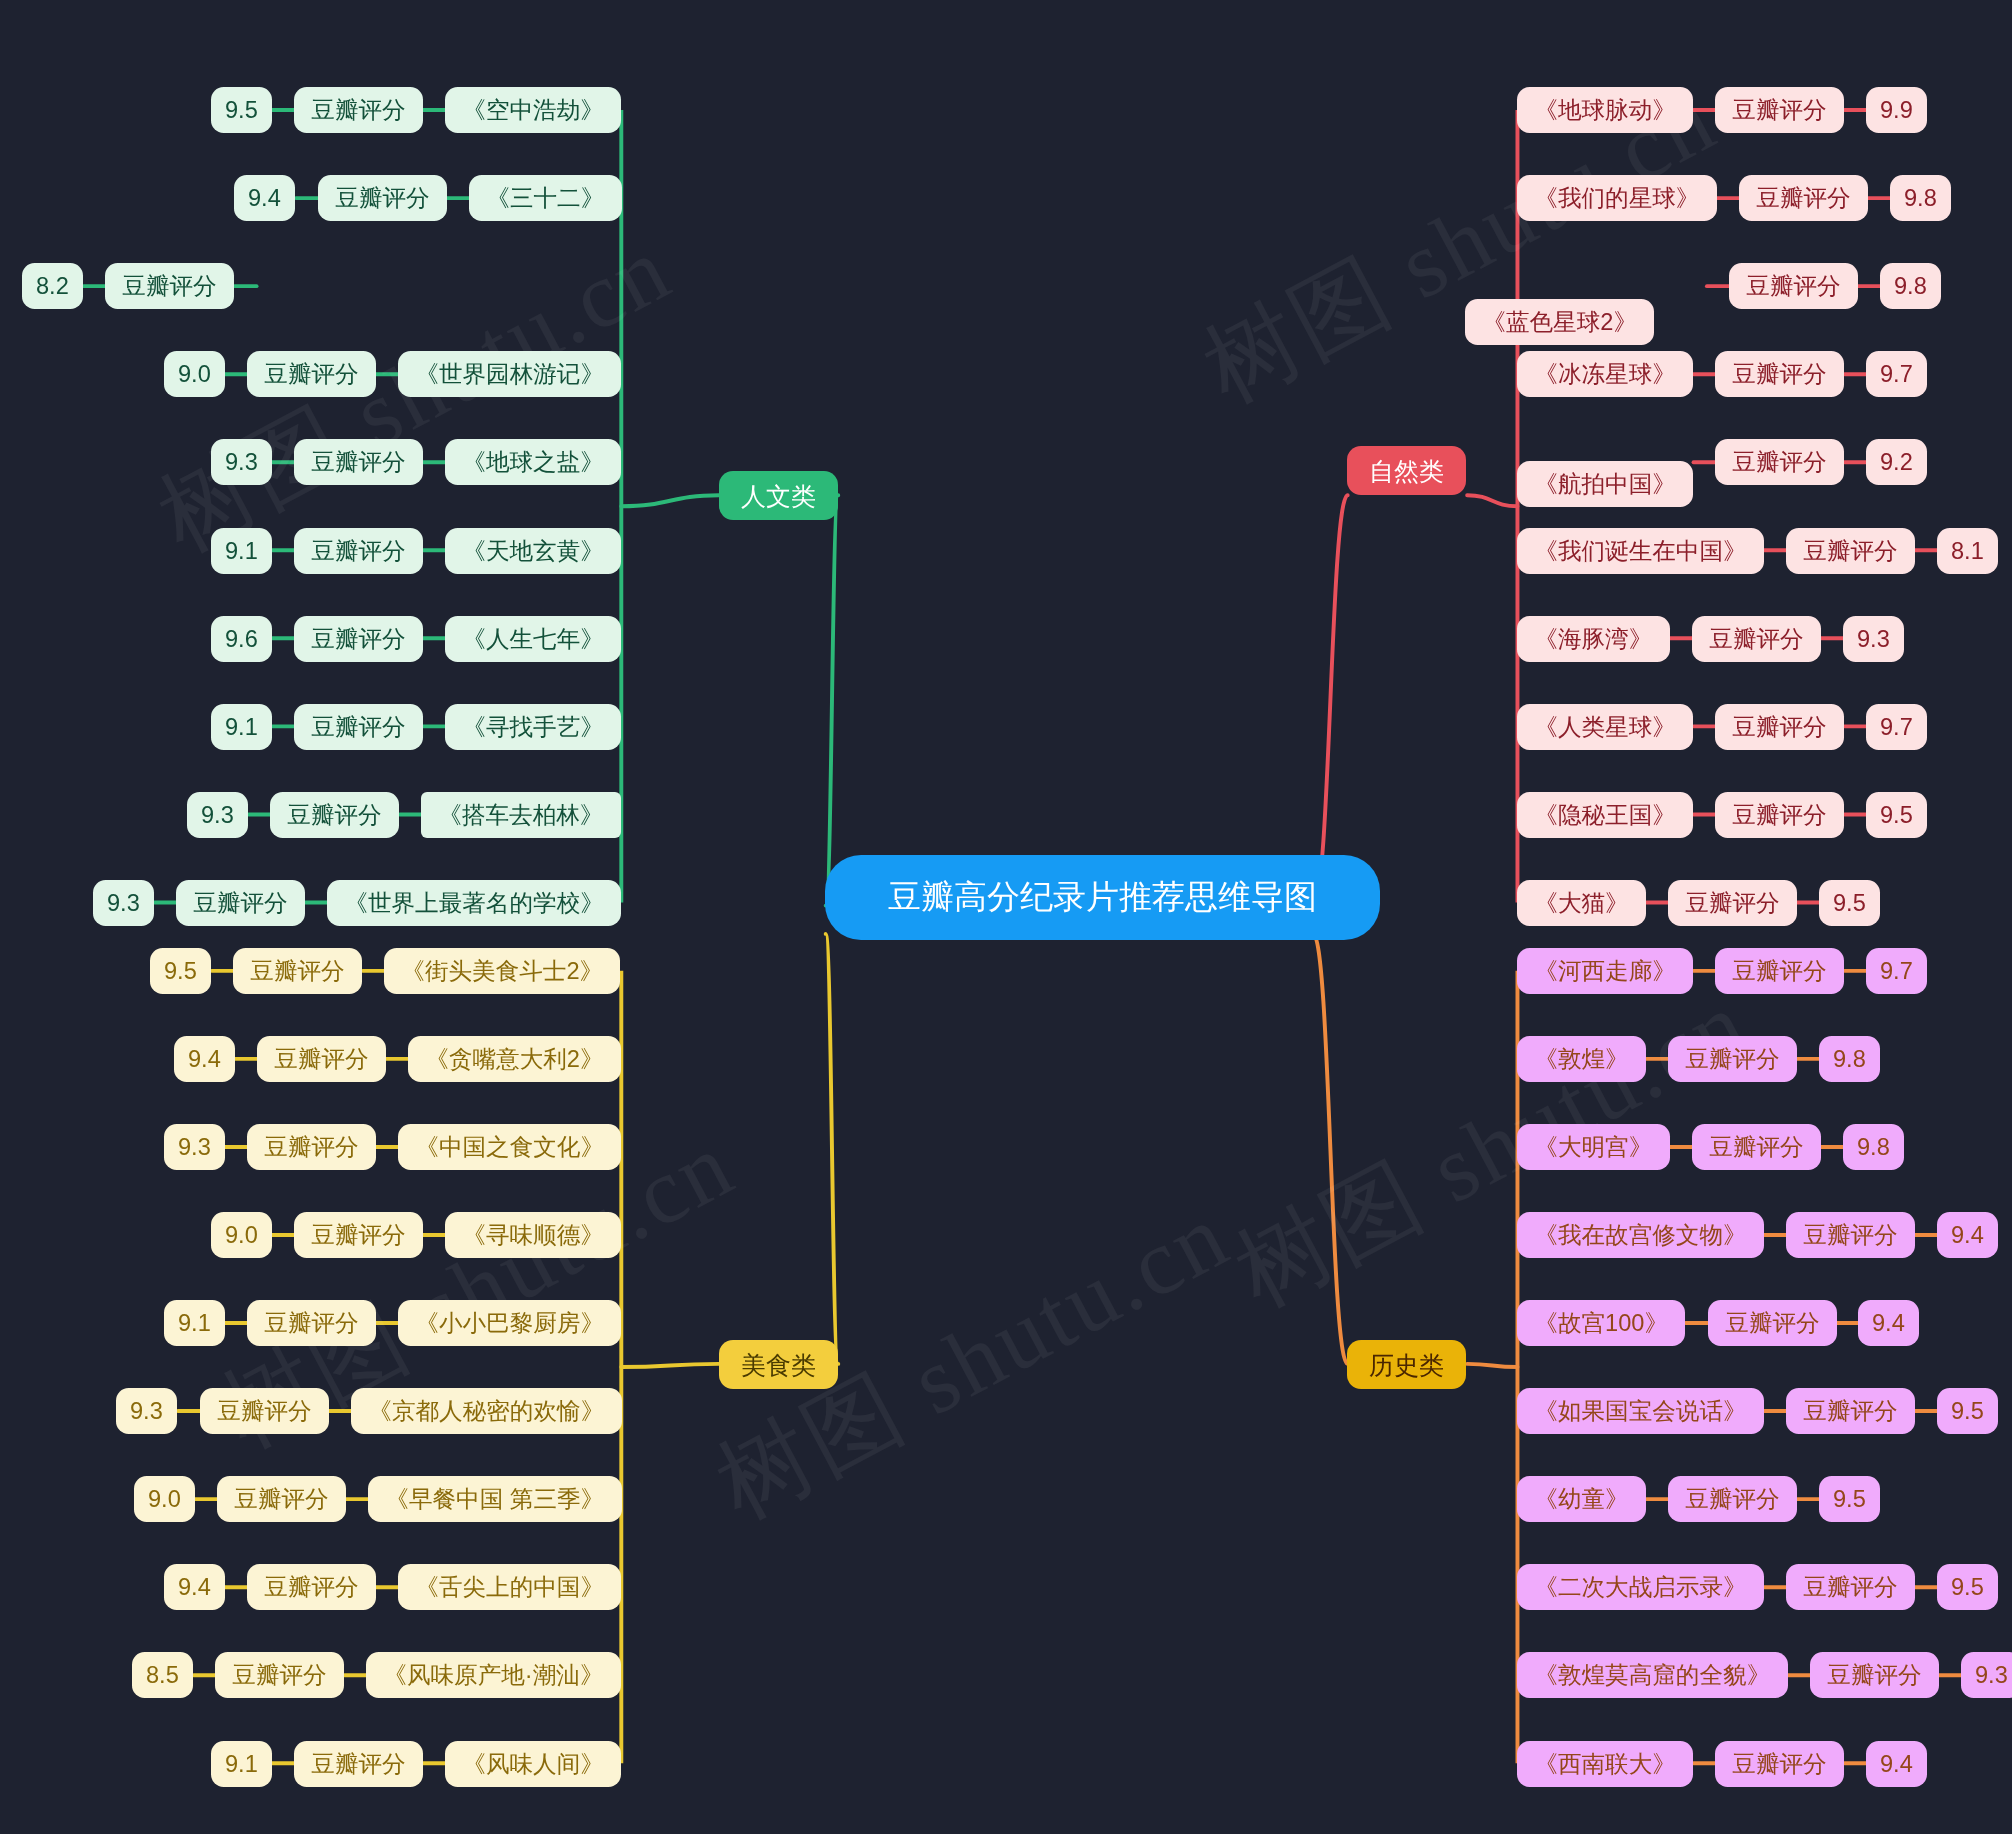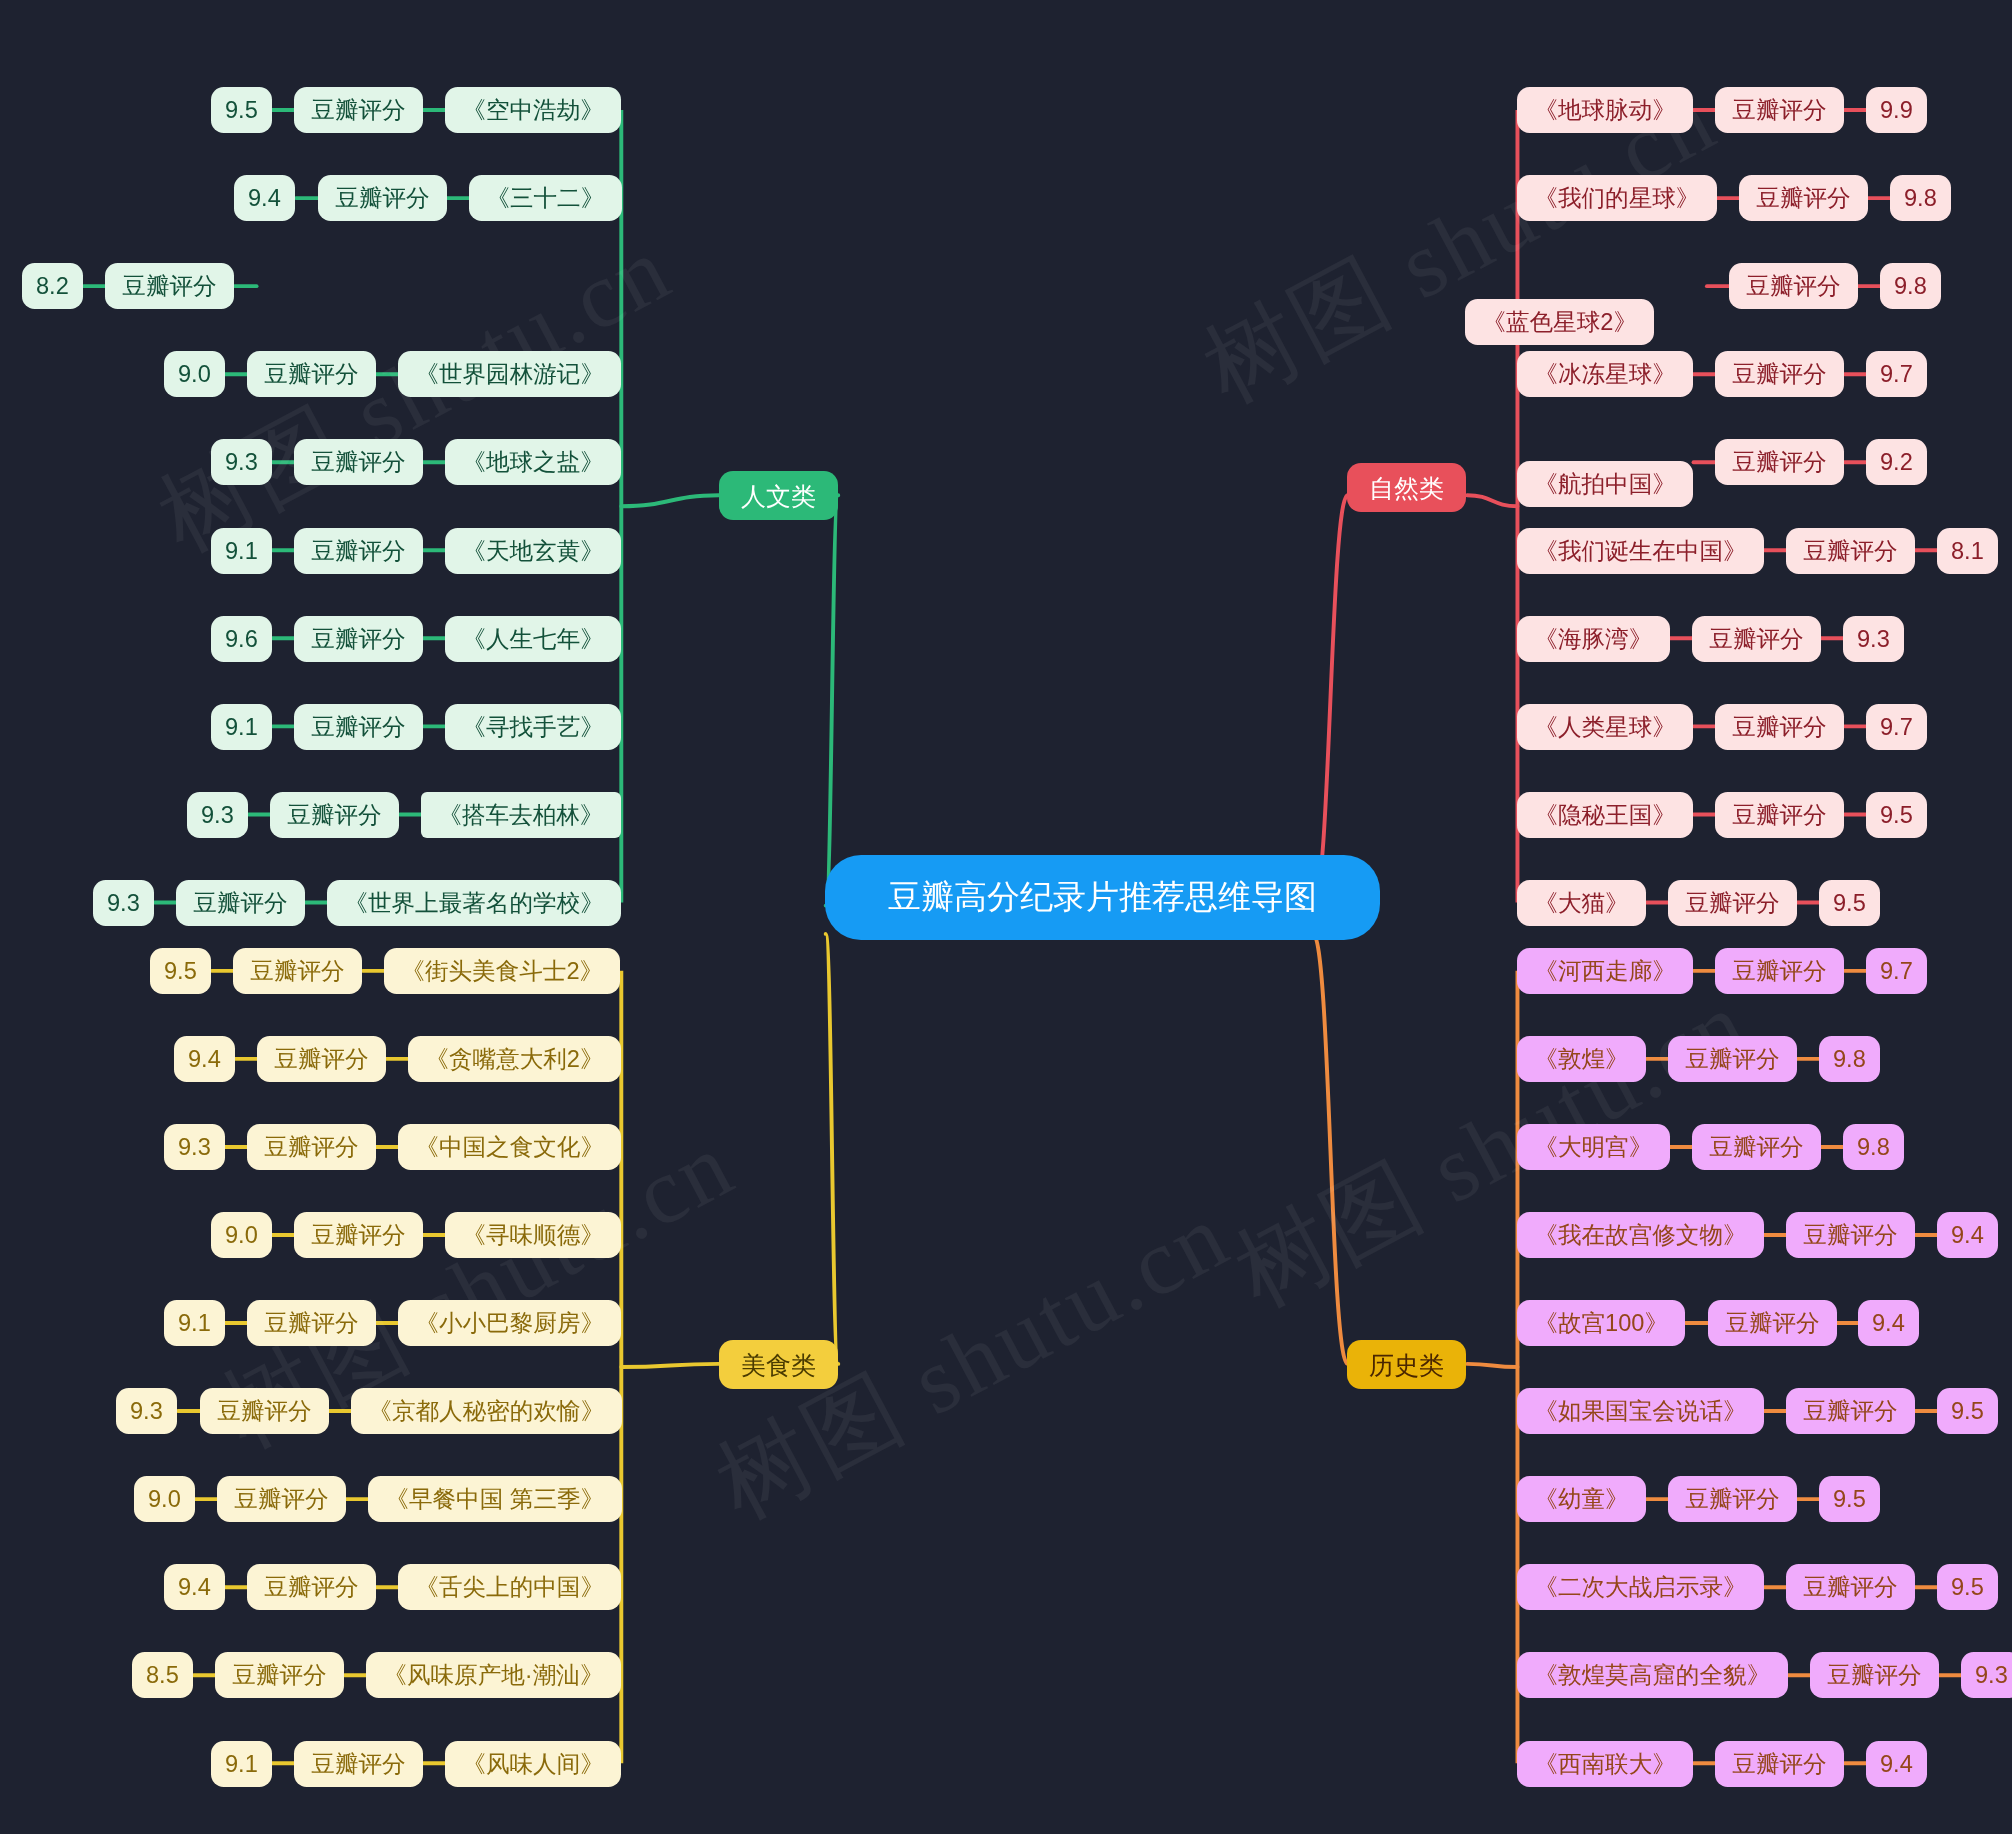--- a/index.html
+++ b/index.html
@@ -209,21 +209,21 @@
     <div class="node n-green score" style="visibility: visible; left: 211px; top: 616px;">9.6</div>
     <div class="node n-green" style="visibility: visible; left: 445px; top: 704px;">《寻找手艺》</div>
     <div class="node n-green" style="visibility: visible; left: 294px; top: 704px;">豆瓣评分</div>
     <div class="node n-green score" style="visibility: visible; left: 211px; top: 704px;">9.1</div>
     <div class="node n-green" style="visibility: visible; left: 421px; top: 792px; border-radius: 6px;">《搭车去柏林》</div>
     <div class="node n-green" style="visibility: visible; left: 270px; top: 792px;">豆瓣评分</div>
     <div class="node n-green score" style="visibility: visible; left: 187px; top: 792px;">9.3</div>
     <div class="node n-green" style="visibility: visible; left: 327px; top: 880px;">《世界上最著名的学校》</div>
     <div class="node n-green" style="visibility: visible; left: 176px; top: 880px;">豆瓣评分</div>
     <div class="node n-green score" style="visibility: visible; left: 93px; top: 880px;">9.3</div>
-    <div class="node hub hub-red" style="left: 1347px; top: 463px;">自然类</div>
+    <div class="node hub hub-red" style="left: 1347px; top: 446px;">自然类</div>
     <div class="node n-red" style="visibility: visible; left: 1517px; top: 87px;">《地球脉动》</div>
     <div class="node n-red" style="visibility: visible; left: 1715px; top: 87px;">豆瓣评分</div>
     <div class="node n-red score" style="visibility: visible; left: 1866px; top: 87px;">9.9</div>
     <div class="node n-red" style="visibility: visible; left: 1517px; top: 175px;">《我们的星球》</div>
     <div class="node n-red" style="visibility: visible; left: 1739px; top: 175px;">豆瓣评分</div>
     <div class="node n-red score" style="visibility: visible; left: 1890px; top: 175px;">9.8</div>
     <div class="node n-red" style="visibility: visible; left: 1465px; top: 263px; margin-top: 36px;">《蓝色星球2》</div>
     <div class="node n-red" style="visibility: visible; left: 1729px; top: 263px;">豆瓣评分</div>
     <div class="node n-red score" style="visibility: visible; left: 1880px; top: 263px;">9.8</div>
     <div class="node n-red" style="visibility: visible; left: 1517px; top: 351px;">《冰冻星球》</div>

